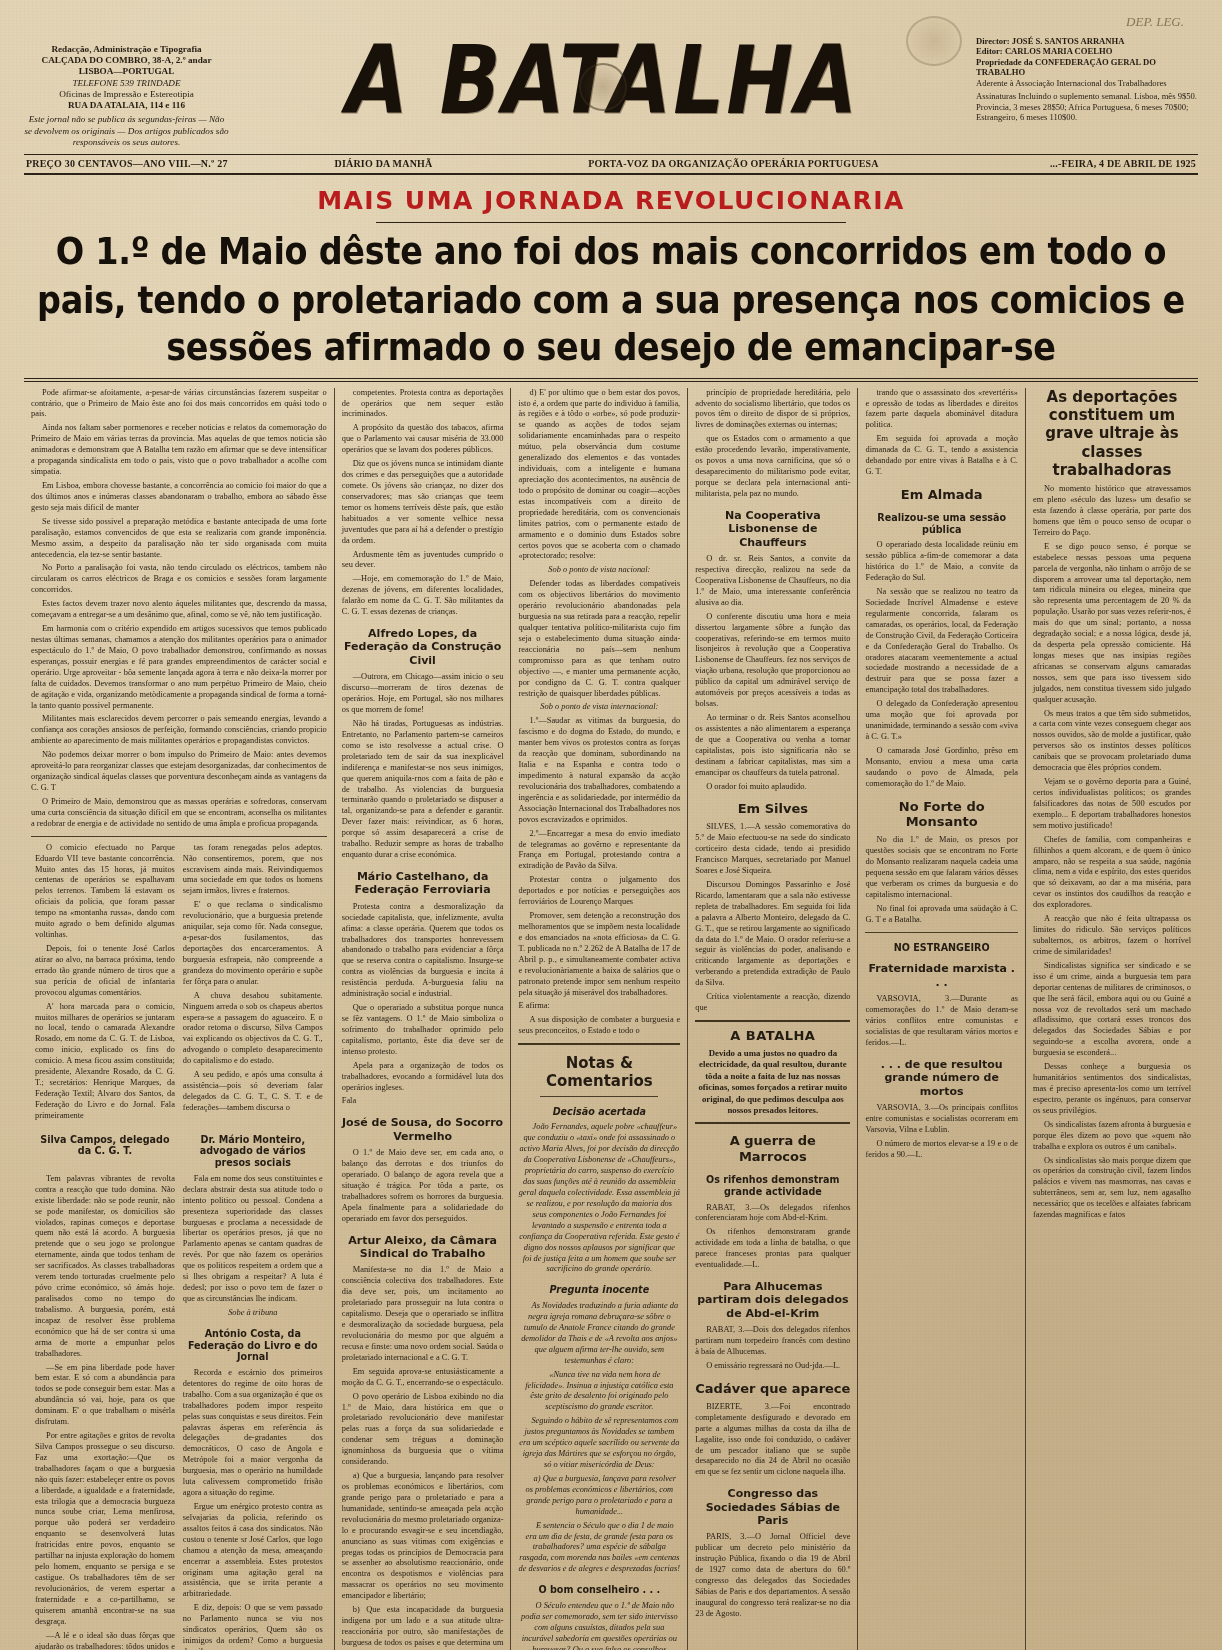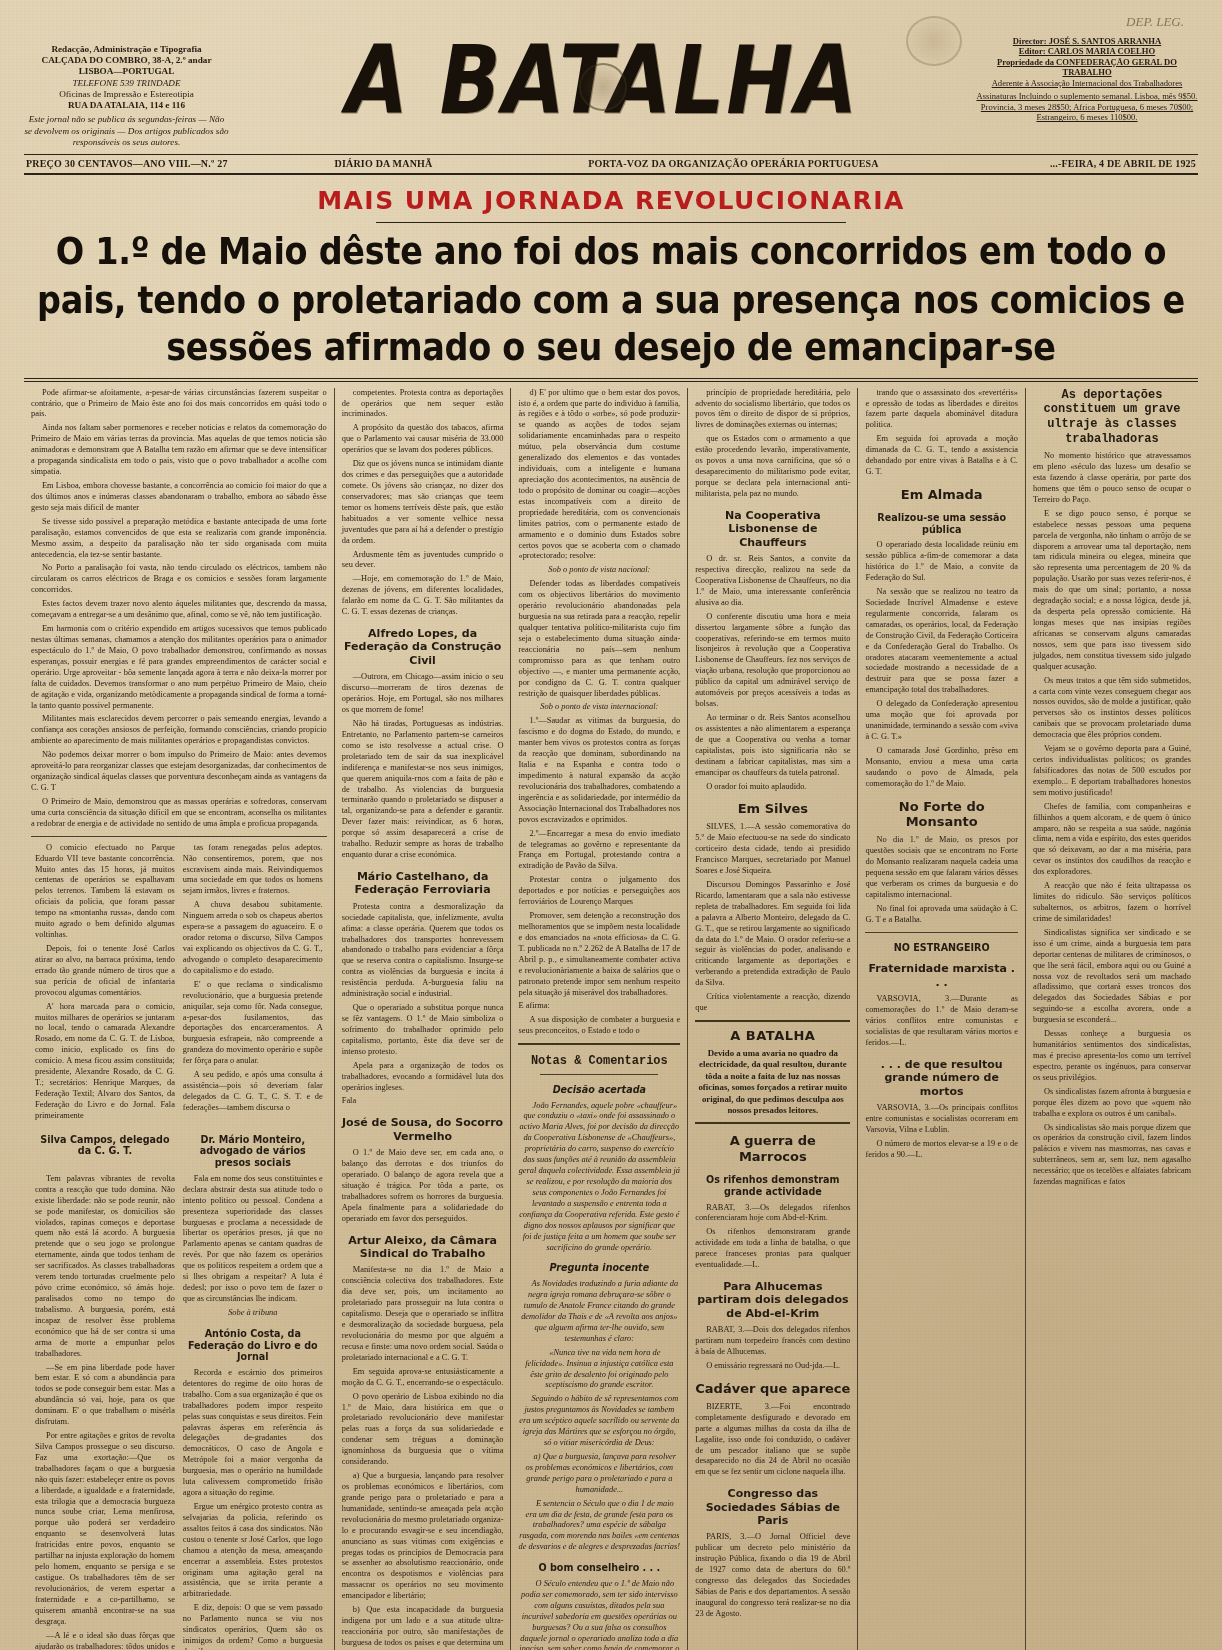--- a/index.html
+++ b/index.html
@@ -33,21 +33,21 @@
   .mh-center{flex:1;position:relative;text-align:center;}
   .logo{
     font-family:"DejaVu Sans", sans-serif;
     font-weight:bold;font-style:italic;
     font-size:80px;letter-spacing:2px;
     color:#17110a;
     margin-top:20px;
     text-shadow:1px 1px 0 rgba(60,45,25,.5);
     transform:scaleY(1.18);
   }
-  .mh-right{width:222px;font-size:8.6px;line-height:1.22;text-align:center;padding-top:22px;text-decoration:underline;}
+  .mh-right{width:222px;font-size:8.6px;line-height:1.22;text-align:left;padding-top:22px;}
   .mh-right .b{font-weight:bold;}
   .stamp{
     position:absolute;right:236px;top:2px;width:52px;height:46px;border-radius:50%;
     border:2px solid rgba(70,55,30,.45);opacity:.5;
     background:radial-gradient(circle, rgba(120,95,55,.35), rgba(120,95,55,.05) 70%);
   }
   .deplег{position:absolute;right:14px;top:0;font-size:13px;color:#6a5a3a;opacity:.75;font-style:italic;}
   .seal{
     position:absolute;left:50%;transform:translateX(-50%);bottom:16px;
     width:44px;height:44px;border-radius:50%;
@@ -83,21 +83,21 @@
   .c1{width:320px;} .c2{width:175px;} .c3{width:175px;}
   .c4{width:168px;} .c5{width:165px;} .c6{width:171px;}
   p{margin:0 0 3px;text-indent:11px;}
   .noind{text-indent:0;}
   .sh{
     text-align:center;font-family:"DejaVu Sans",sans-serif;font-weight:bold;
     font-size:11px;line-height:1.22;margin:9px 0 5px;
   }
   .sh.sm{font-size:9.6px;}
   .sh.lg{font-size:13px;}
-  .sh.xl{font-size:12px;font-family:Liberation Mono, monospace;}
+  .sh.xl{font-size:15px;}
   .hr-s{border-top:1px solid #4a3c28;margin:5px 22px;}
   .hr-f{border-top:1px solid #4a3c28;margin:6px 0;}
   .hr-d{border-top:2.5px double #41341f;margin:6px 0;}
   .sub-split{display:flex;}
   .sub-split .half{width:50%;padding:0 4px;}
   .ital{font-style:italic;text-align:center;}
   .cent{text-align:center;text-indent:0;}
   .brand-line{
     text-align:center;font-family:"DejaVu Sans",sans-serif;font-weight:bold;font-size:13px;
     letter-spacing:.5px;margin:4px 0 3px;
@@ -169,22 +169,22 @@
       <div class="hr-f"></div>
 
       <div class="sub-split">
         <div class="half">
           <p>O comicio efectuado no Parque Eduardo VII teve bastante concorrência. Muito antes das 15 horas, já muitos centenas de operários se espalhavam pelos terrenos. Tambem lá estavam os oficiais da policia, que foram passar tempo na «montanha russa», dando com muito agrado o bem definido algumas voltinhas.</p>
           <p>Depois, foi o tenente José Carlos atirar ao alvo, na barraca próxima, tendo errado tão grande número de tiros que a sua perícia de oficial de infantaria provocou algumas comentários.</p>
           <p>A' hora marcada para o comicio, muitos milhares de operários se juntaram no local, tendo o camarada Alexandre Rosado, em nome da C. G. T. de Lisboa, como inicio, explicado os fins do comicio. A mesa ficou assim constituida; presidente, Alexandre Rosado, da C. G. T.; secretários: Henrique Marques, da Federação Textil; Alvaro dos Santos, da Federação do Livro e do Jornal. Fala primeiramente</p>
         </div>
         <div class="half">
           <p>tas foram renegadas pelos adeptos. Não consentiremos, porem, que nos escravisem ainda mais. Reivindiquemos uma sociedade em que todos os homens sejam irmãos, livres e fraternos.</p>
+          <p>E' o que reclama o sindicalismo revolucionário, que a burguesia pretende aniquilar, seja como fôr. Nada consegue, a-pesar-dos fusilamentos, das deportações dos encarceramentos. A burguesia esfrapeia, não compreende a grandeza do movimento operário e supõe fer fôrça para o anular.</p>
           <p>A chuva desabou subitamente. Ninguem arreda o sob os chapeus abertos espera-se a passagem do aguaceiro. E o orador retoma o discurso, Silva Campos vai explicando os objectivos da C. G. T., advogando o completo desaparecimento do capitalismo e do estado.</p>
-          <p>E' o que reclama o sindicalismo revolucionário, que a burguesia pretende aniquilar, seja como fôr. Nada consegue, a-pesar-dos fusilamentos, das deportações dos encarceramentos. A burguesia esfrapeia, não compreende a grandeza do movimento operário e supõe fer fôrça para o anular.</p>
           <p>A seu pedido, e após uma consulta á assistência—pois só deveriam falar delegados da C. G. T., C. S. T. e de federações—tambem discursa o</p>
         </div>
       </div>
 
       <div class="sub-split">
         <div class="half">
           <div class="sh sm">Silva Campos, delegado da C. G. T.</div>
         </div>
         <div class="half">
           <div class="sh sm">Dr. Mário Monteiro, advogado de vários presos sociais</div>
@@ -280,21 +280,21 @@
       <p>Ao terminar o dr. Reis Santos aconselhou os assistentes a não alimentarem a esperança de que a Cooperativa ou venha a tornar capitalistas, pois isto significaria não se destinam a fabricar capitalistas, mas sim a emancipar os chauffeurs da tutela patronal.</p>
       <p>O orador foi muito aplaudido.</p>
 
       <div class="sh lg">Em Silves</div>
       <p>SILVES, 1.—A sessão comemorativa do 5.º de Maio efectuou-se na sede do sindicato corticeiro desta cidade, tendo ai presidido Francisco Marques, secretariado por Manuel Soares e José Siqueira.</p>
       <p>Discursou Domingos Passarinho e José Ricardo, lamentaram que a sala não estivesse repleta de trabalhadores. Em seguida foi lida a palavra a Alberto Monteiro, delegado da C. G. T., que se retirou largamente ao significado da data do 1.º de Maio. O orador referiu-se a seguir às violências do poder, analisando e criticando largamente as deportações e verberando a pretendida extradição de Paulo da Silva.</p>
       <p>Crítica violentamente a reacção, dizendo que</p>
 
       <div class="hr-d"></div>
       <div class="brand-line">A BATALHA</div>
-      <p class="cent" style="font-weight:bold;font-size:8.8px">Devido a uma avaria no quadro da electricidade, da qual resultou, durante tôda a noite a faita de luz nas nossas oficinas, somos forçados a retirar muito original, do que pedimos desculpa aos nossos presados leitores.</p>
+      <p class="cent" style="font-weight:bold;font-size:8.8px">Devido a uma justos no quadro da electricidade, da qual resultou, durante tôda a noite a faita de luz nas nossas oficinas, somos forçados a retirar muito original, do que pedimos desculpa aos nossos presados leitores.</p>
       <div class="hr-d"></div>
 
       <div class="sh lg">A guerra de Marrocos</div>
       <div class="sh sm">Os rifenhos demonstram grande actividade</div>
       <p>RABAT, 3.—Os delegados rifenhos conferenciaram hoje com Abd-el-Krim.</p>
       <p>Os rifenhos demonstraram grande actividade em toda a linha de batalha, o que parece franceses prontas para qualquer eventualidade.—L.</p>
 
       <div class="sh">Para Alhucemas partiram dois delegados de Abd-el-Krim</div>
       <p>RABAT, 3.—Dois dos delegados rifenhos partiram num torpedeiro francês com destino à baía de Alhucemas.</p>
       <p>O emissário regressará no Oud-jda.—L.</p>

